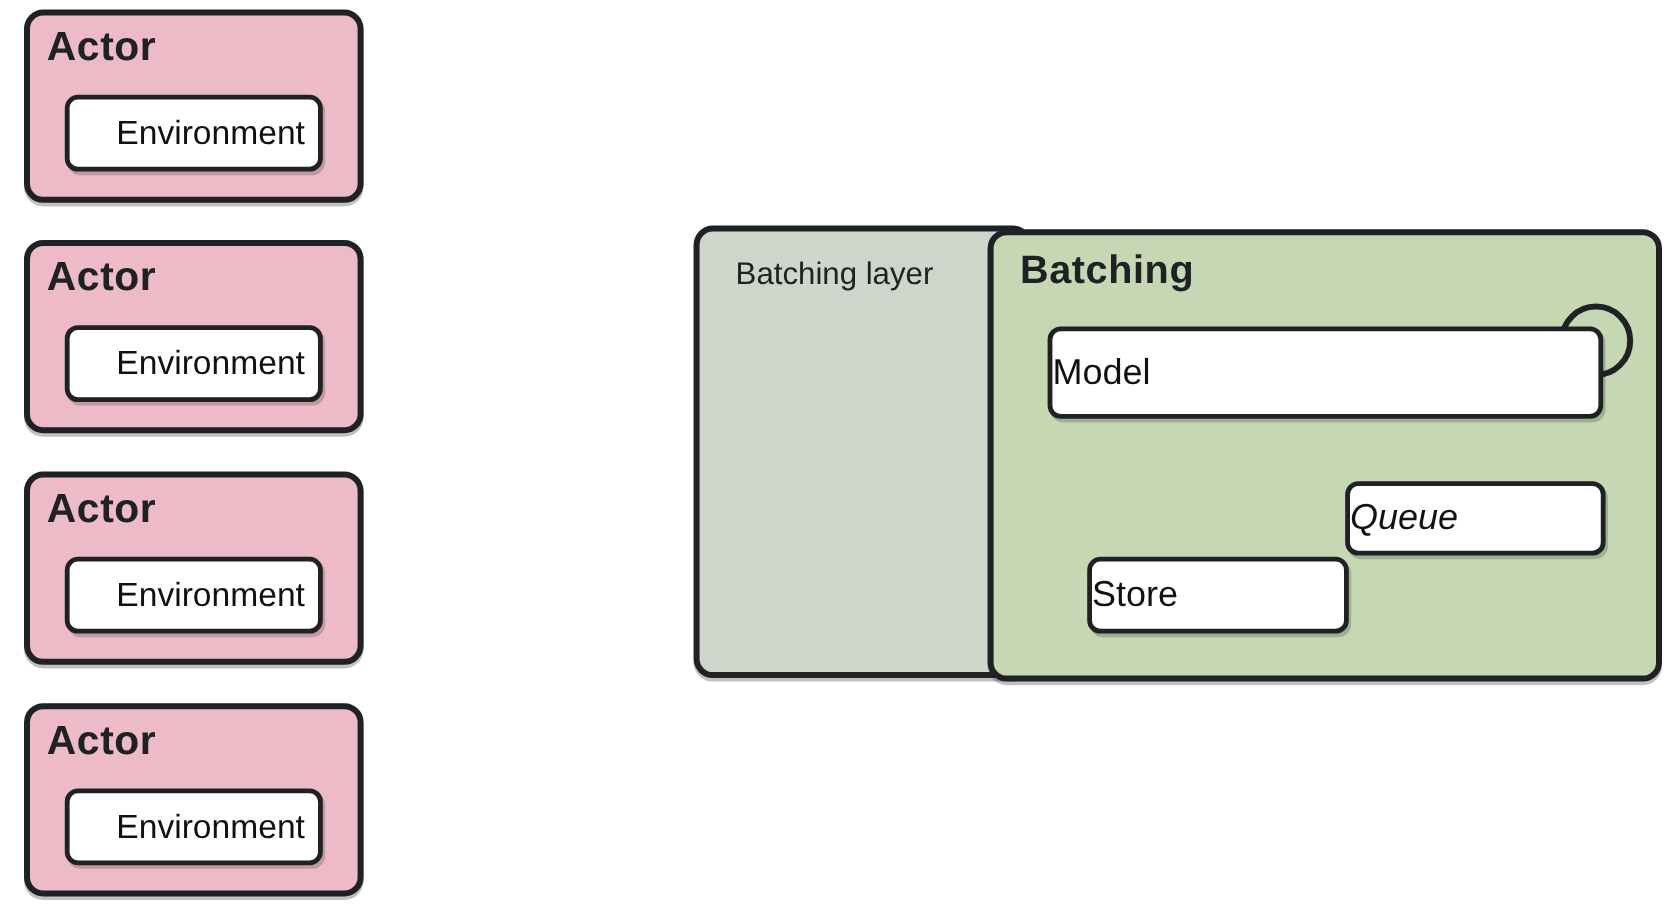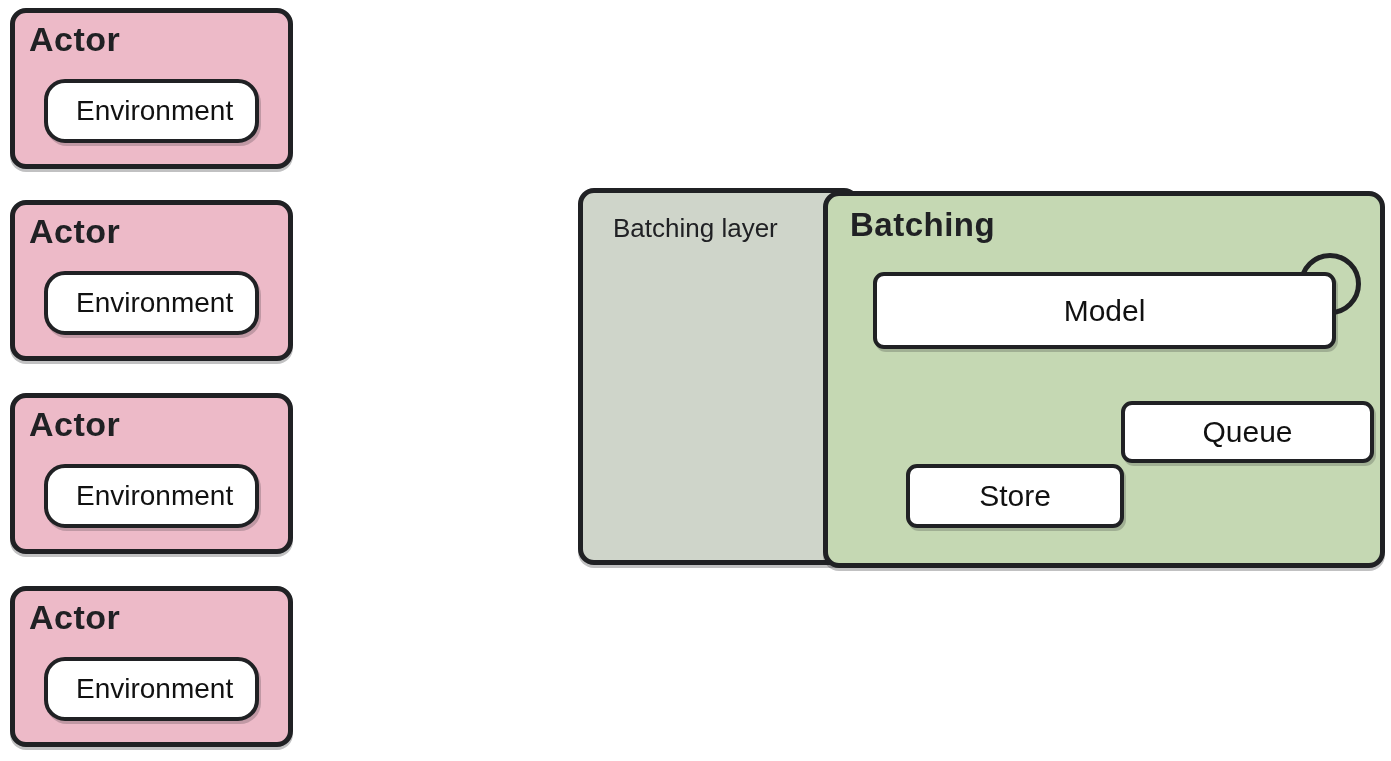--- a/index.html
+++ b/index.html
@@ -20,21 +20,21 @@
     position: relative;
     width: 1391px;
     height: 761px;
     background: #ffffff;
     overflow: hidden;
   }
 
   
   .actor {
     position: absolute;
-    left: 10px;
+    left: 20px;
     width: 283px;
     height: 161px;
     background: var(--actor-fill);
     border: 5px solid var(--border);
     border-radius: 16px;
     box-shadow: 0 3px 0 rgba(32,33,36,0.28);
   }
   .actor-1 { top: 8px; }
   .actor-2 { top: 200px; }
   .actor-3 { top: 393px; }
@@ -49,24 +49,25 @@
     color: var(--text);
   }
   .env {
     position: absolute;
     left: 29px;
     top: 66px;
     width: 215px;
     height: 64px;
     background: var(--box-fill);
     border: 4px solid var(--border);
-    border-radius: 21px;
+    border-radius: 11px;
     box-shadow: 2px 3px 0 rgba(32,33,36,0.22);
     display: flex;
     align-items: center;
+    justify-content: center;
     padding-left: 28px;
   }
   .env span { font-size: 28px; color: #111111; white-space: nowrap; }
 
   
   .batching {
     position: absolute;
     left: 578px;
     top: 188px;
     width: 282px;
@@ -118,26 +119,26 @@
     background: transparent;
   }
   .inner-box {
     position: absolute;
     background: var(--box-fill);
     border: 4px solid var(--border);
     border-radius: 11px;
     box-shadow: 2px 3px 0 rgba(32,33,36,0.22);
     display: flex;
     align-items: center;
-    justify-content: center;
+    justify-content: flex-start;
     z-index: 2;
   }
   .inner-box span { font-size: 30px; color: #111111; white-space: nowrap; }
   .model { left: 45px;  top: 76px;  width: 463px; height: 77px; }
-  .queue { left: 293px; top: 205px; width: 253px; height: 62px; }
+  .queue { left: 293px; top: 205px; width: 217px; height: 62px; font-style: italic; }
   .store { left: 43px;  top: 268px; width: 218px; height: 64px; margin-left: 35px; }
 </style>
 </head>
 <body>
 
 <div class="canvas">
 
   <div class="actor actor-1">
     <div class="actor-title">Actor</div>
     <div class="env">

